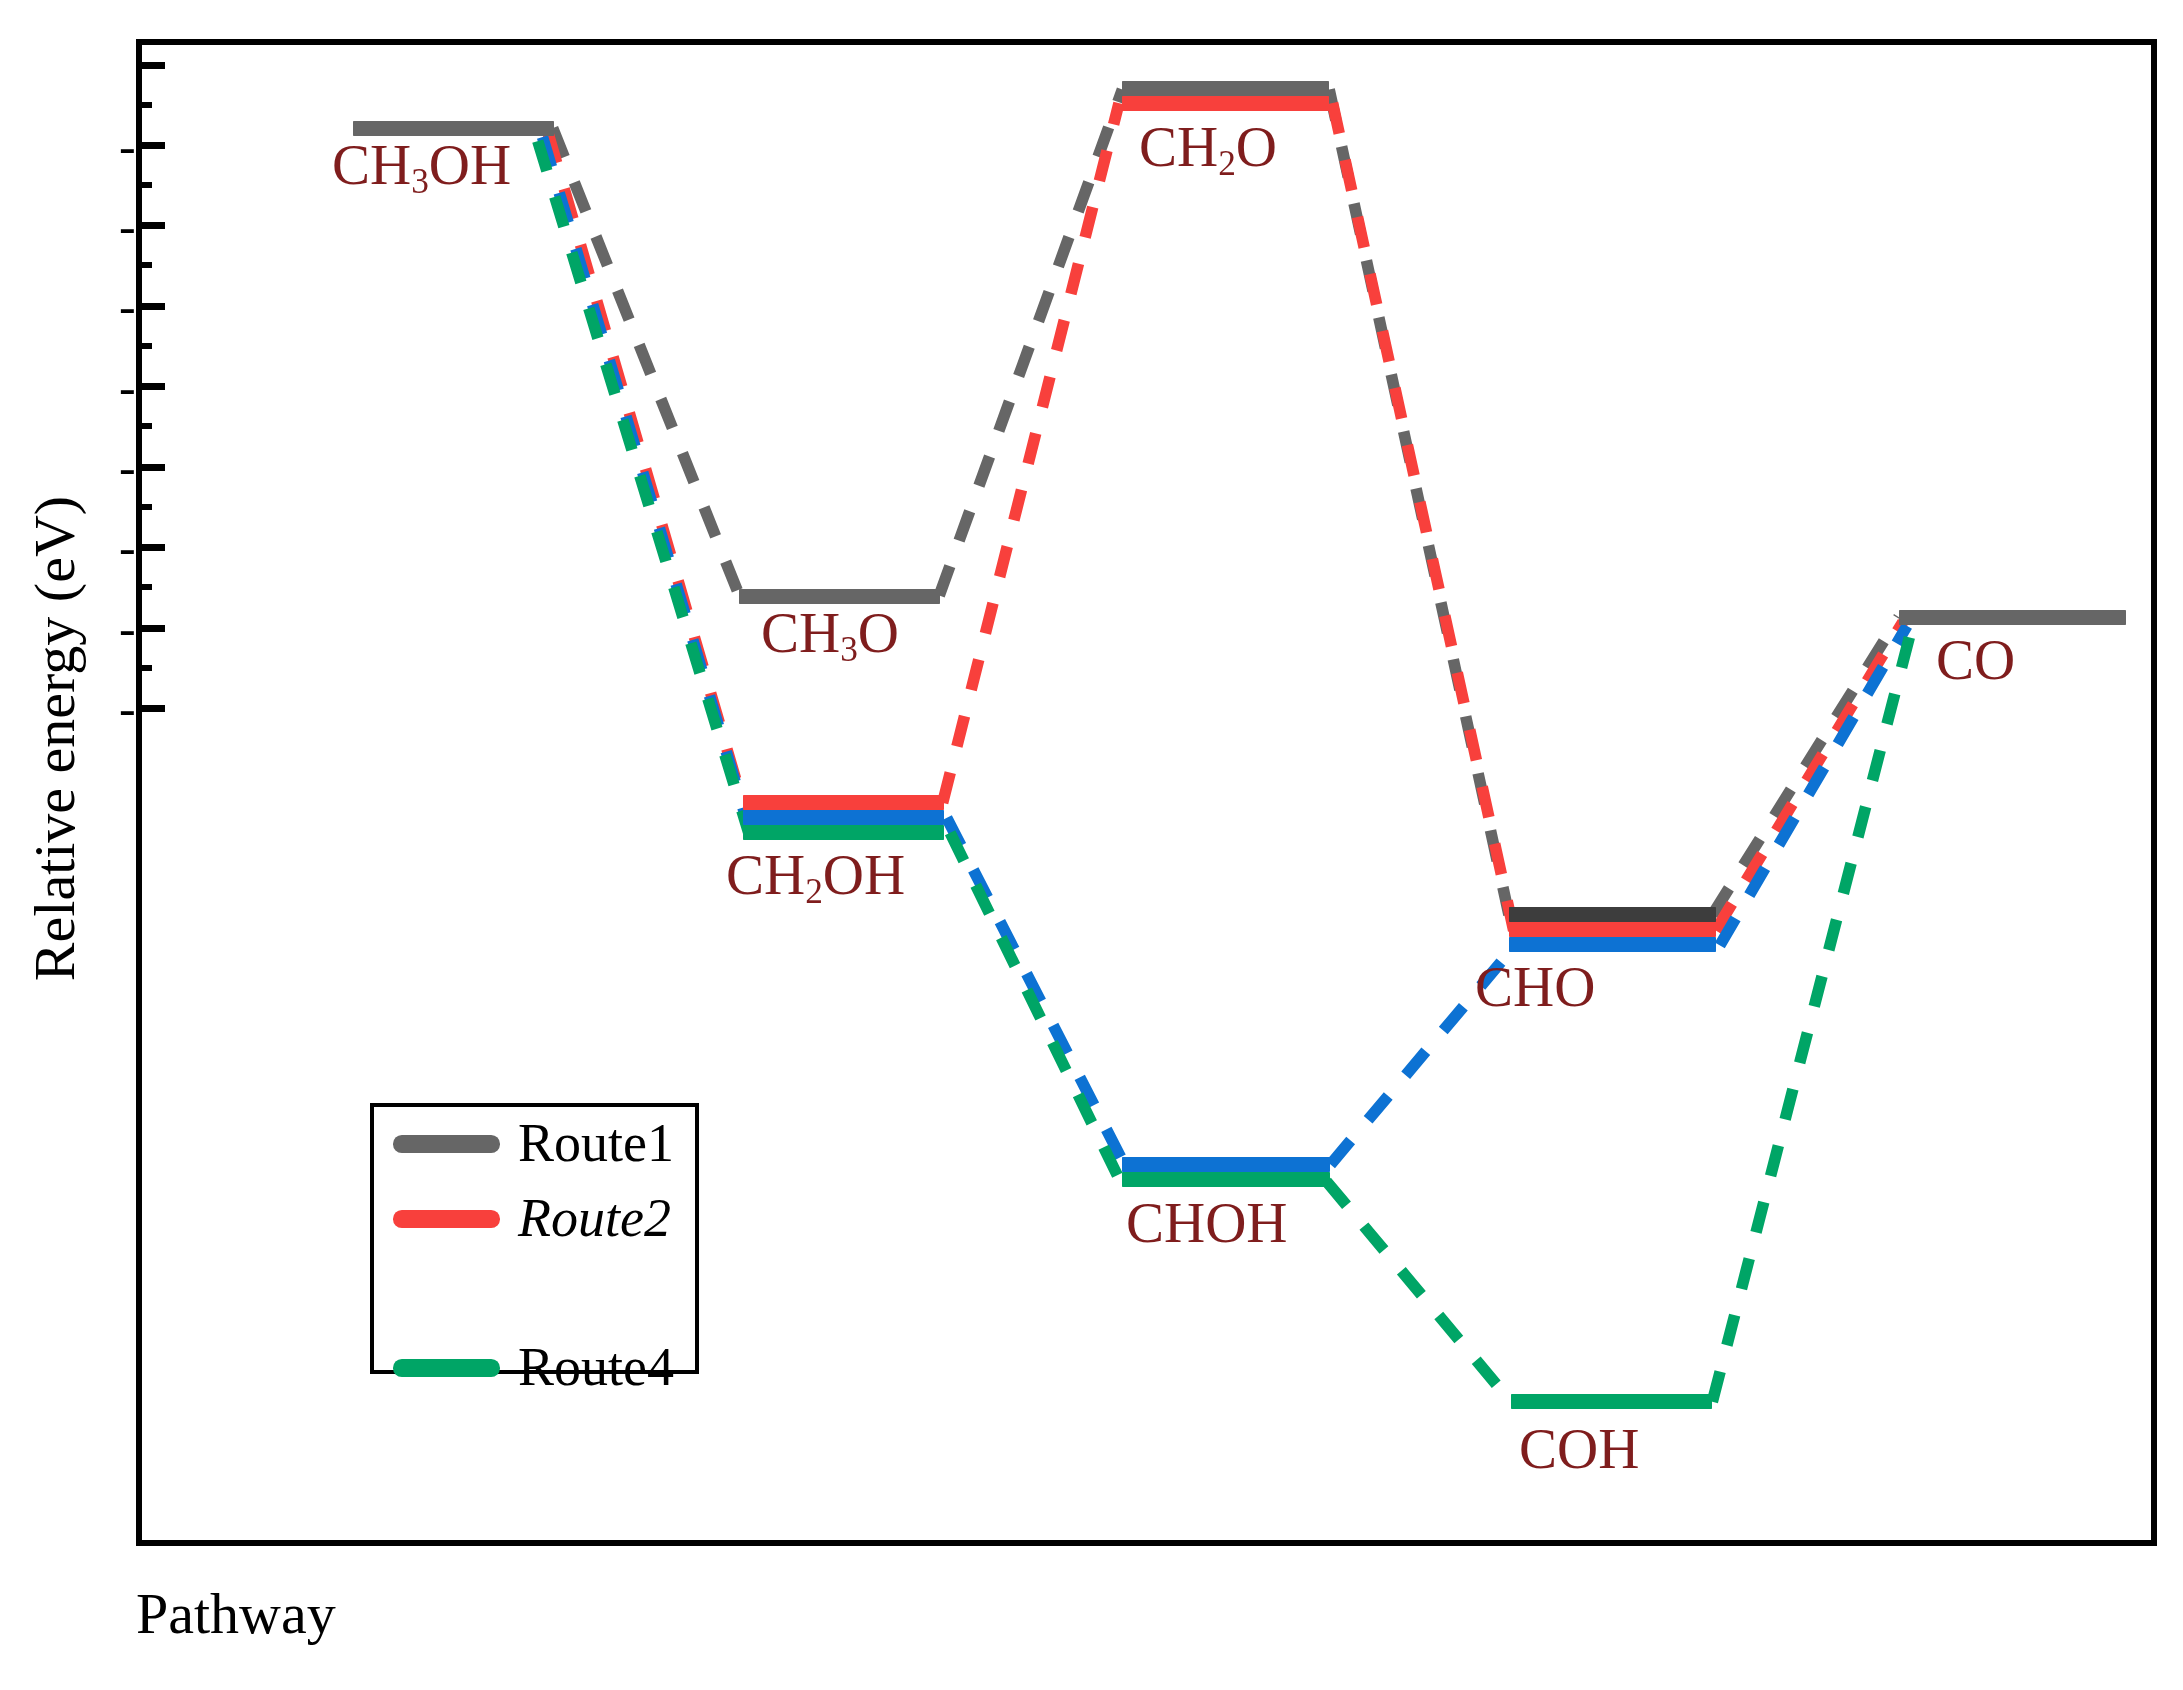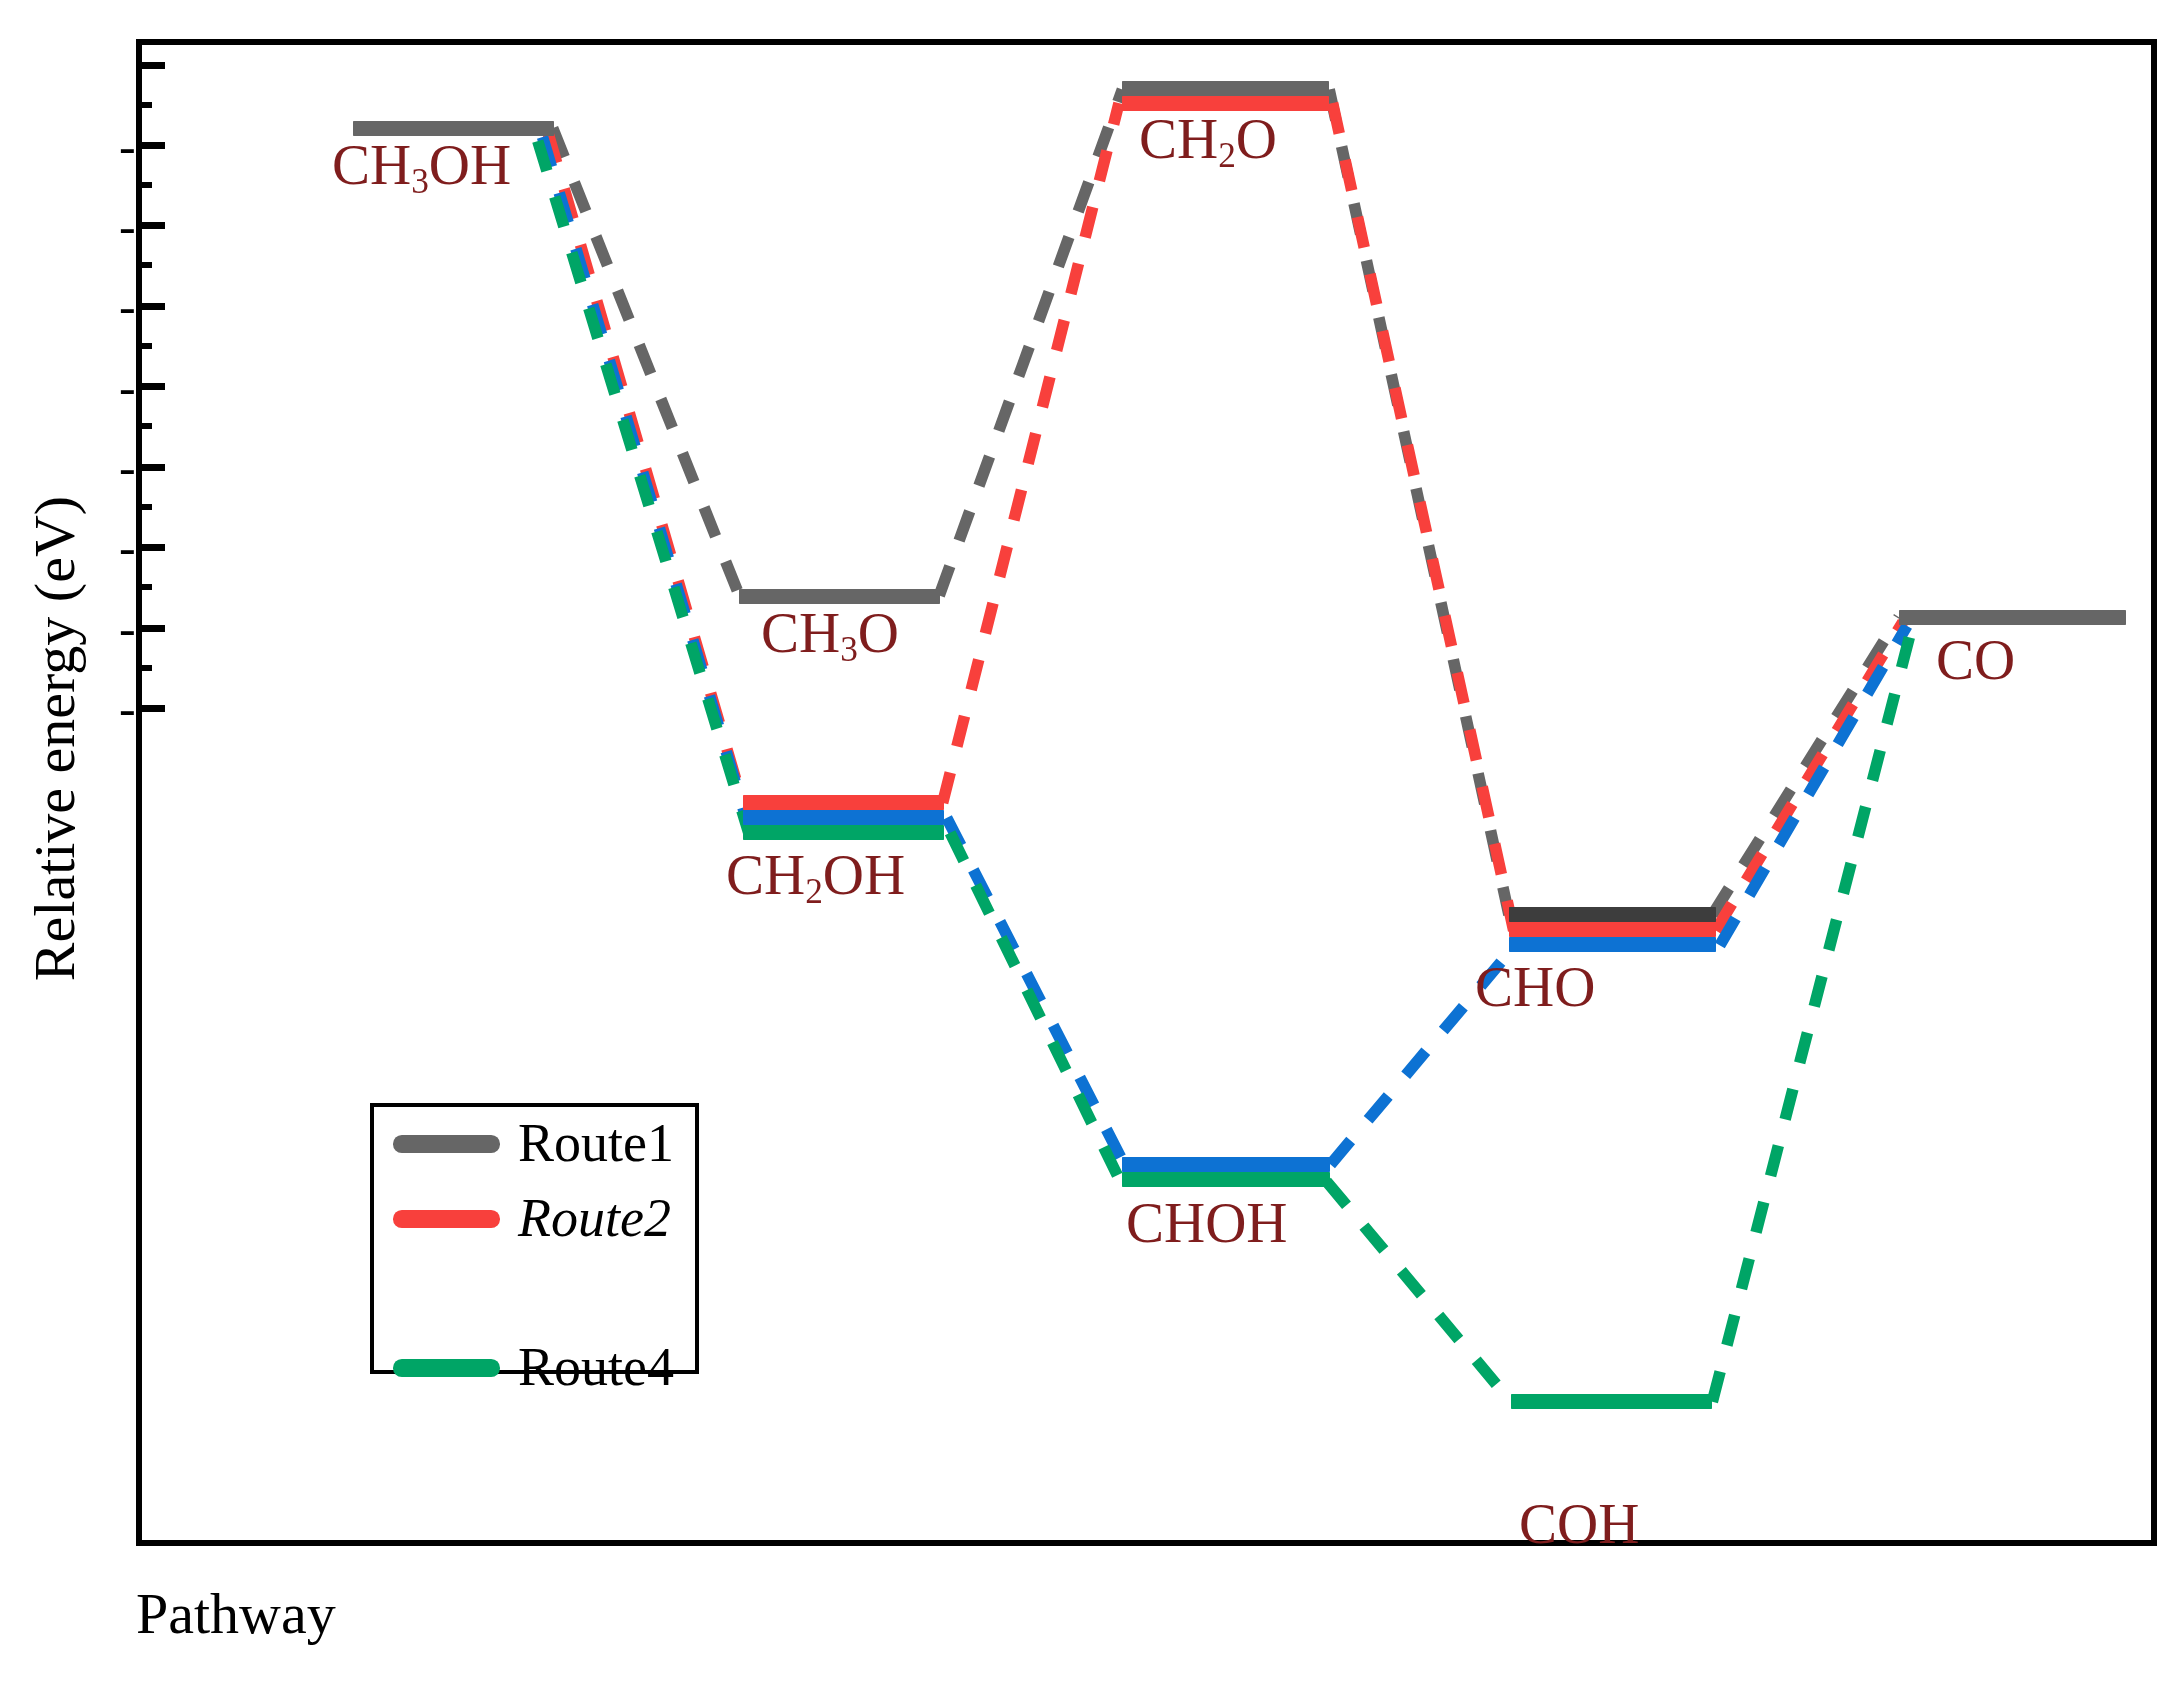--- a/index.html
+++ b/index.html
@@ -141,33 +141,33 @@
   </div>
 
   <div class="state-label" style="left:761px;top:604px;">
     <span>CH</span><sub>3</sub><span>O</span>
   </div>
 
   <div class="state-label" style="left:726px;top:846px;">
     <span>CH</span><sub>2</sub><span>OH</span>
   </div>
 
-  <div class="state-label" style="left:1139px;top:110px;">
+  <div class="state-label" style="left:1139px;top:118px;">
     <span>CH</span><sub>2</sub><span>O</span>
   </div>
 
   <div class="state-label" style="left:1126px;top:1194px;font-family:Liberation Serif, serif;">
     <span>CHOH</span>
   </div>
 
   <div class="state-label" style="left:1475px;top:958px;">
     <span>CHO</span>
   </div>
 
-  <div class="state-label" style="left:1519px;top:1495px;text-align:center;">
+  <div class="state-label" style="left:1519px;top:1420px;text-align:center;">
     <span>COH</span>
   </div>
 
   <div class="state-label" style="left:1936px;top:631px;">
     <span>CO</span>
   </div>
 
   <div id="legend">
     <div class="legend-row" style="top:5.4px;">
       <span class="legend-swatch" style="background:#666666;"></span>

